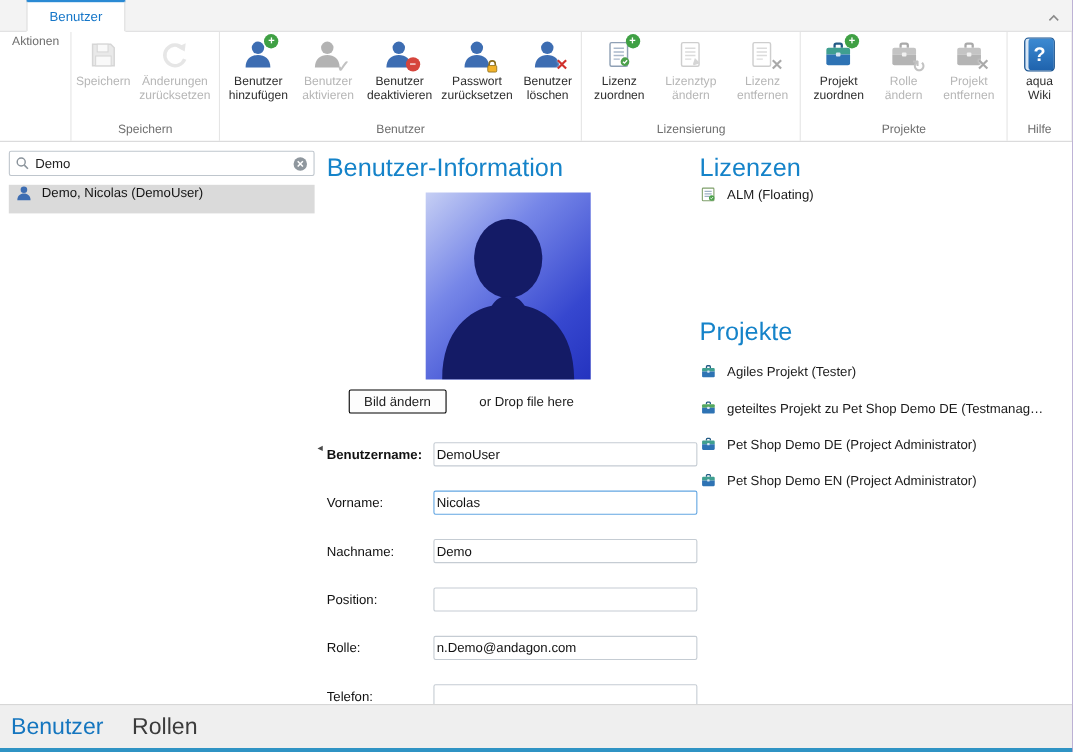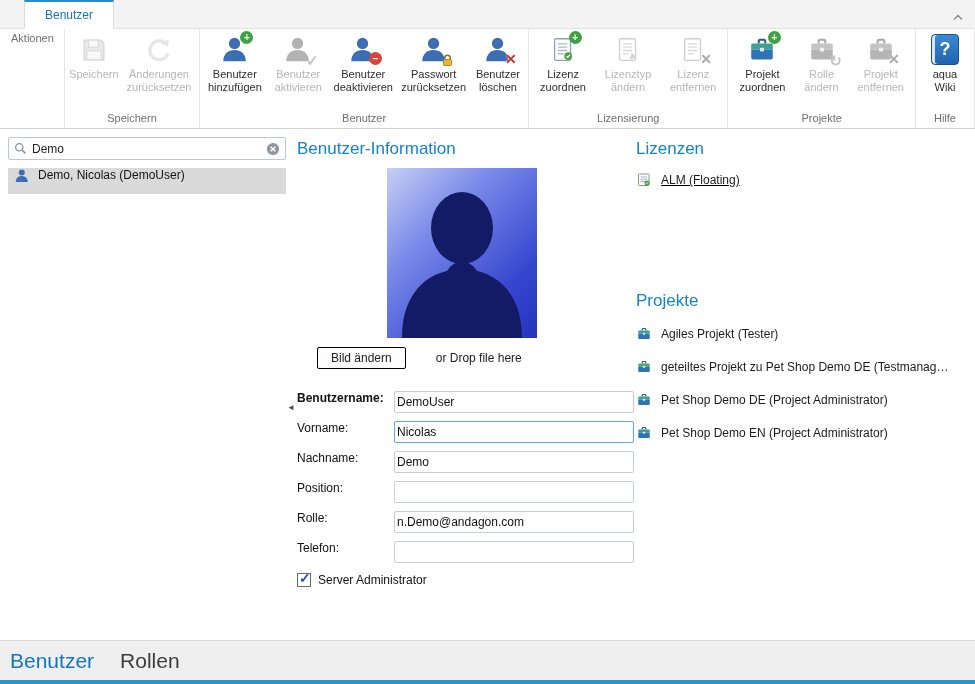--- a/index.html
+++ b/index.html
@@ -39,48 +39,48 @@
 
   
   .content { position:absolute; top:129px; left:0; right:0; height:511px; background:#fff; }
 
   .search-box { position:absolute; left:8px; top:8px; width:278px; height:23px; border:1px solid #bfc6cd;
     border-radius:2px; background:#fff; display:flex; align-items:center; padding:0 5px; gap:5px; }
   .search-box input { flex:1; border:none; outline:none; font-size:12px; color:#222; font-family:inherit; background:transparent; }
   .user-row { position:absolute; left:8px; top:39px; width:278px; height:26px; background:#dadada;
     display:flex; padding-left:6px; gap:8px; font-size:12px; color:#141414; cursor:pointer; }
 
-  .section-title { font-size:17px; font-weight:400; color:#1583c9; }
+  .section-title { font-size:23px; font-weight:400; color:#1583c9; }
 
   .center-col { position:absolute; left:297px; top:10px; width:337px; }
   .portrait { width:150px; height:170px; margin:9px 0 0 90px; cursor:pointer;
     background:linear-gradient(135deg,#c6cff4 0%,#7787e8 35%,#3647cf 75%,#2433bf 100%); }
   .img-row { display:flex; align-items:center; margin-top:8px; height:23px; }
   .btn-bild { margin-left:20px; height:22px; padding:0 13px; font-size:12px; color:#222;
     border:1px solid #000000; background:#fdfdfd; border-radius:2px; cursor:pointer; font-family:inherit; }
   .drop-hint { margin-left:30px; font-size:12px; color:#1c1c1c; }
 
   .form { margin-top:22px; }
-  .frow { display:flex; align-items:flex-start; height:30px; }
+  .frow { display:flex; align-items:center; height:30px; margin-bottom:14px; }
   .flabel { width:97px; font-size:12px; color:#111; }
   .flabel.bold { font-weight:bold; }
   .fld { flex:1; height:22px; border:1px solid #c5ccd3; border-radius:2px; padding:0 2px; font-size:12px;
     color:#111; font-family:inherit; outline:none; }
   .fld.focused { border-color:#63a6e2; }
   .panel-arrow { position:absolute; left:-10px; top:264px; font-size:8px; color:#4a4a4a; cursor:pointer; }
 
   .cbrow { display:flex; align-items:center; gap:7px; margin-top:2px; }
   .checkbox { width:14px; height:14px; border:1px solid #6b6b6b; background:#fff; position:relative; cursor:pointer; }
   .checkbox.checked::after { content:"✓"; position:absolute; left:1px; top:-4px; font-size:14px; font-weight:bold; color:#2457a8; }
   .cblabel { font-size:12px; color:#111; }
 
   .right-col { position:absolute; left:636px; top:10px; width:336px; }
   .item { display:flex; align-items:center; gap:9px; height:22px; font-size:12px; color:#1b1b1b;
     margin-bottom:11px; white-space:nowrap; overflow:hidden; cursor:default; }
-  .licenses-list { margin-top:10px;text-decoration:underline; }
+  .licenses-list { margin-top:0; }
   .projects-title { margin-top:100px; }
   .projects-list { margin-top:12px; }
 
   
   .footer { position:absolute; bottom:4px; left:0; right:0; height:40px; background:#efefef;
     border-top:1px solid #d7d7d7; display:flex; align-items:center; padding-left:10px; gap:26px; }
   .ftab { font-size:21px; color:#3c3c3c; cursor:pointer; }
   .ftab.active { color:#1576bf; }
   .bottom-strip { position:absolute; bottom:0; left:0; right:0; height:4px; background:#2f93c4; }
 </style>

